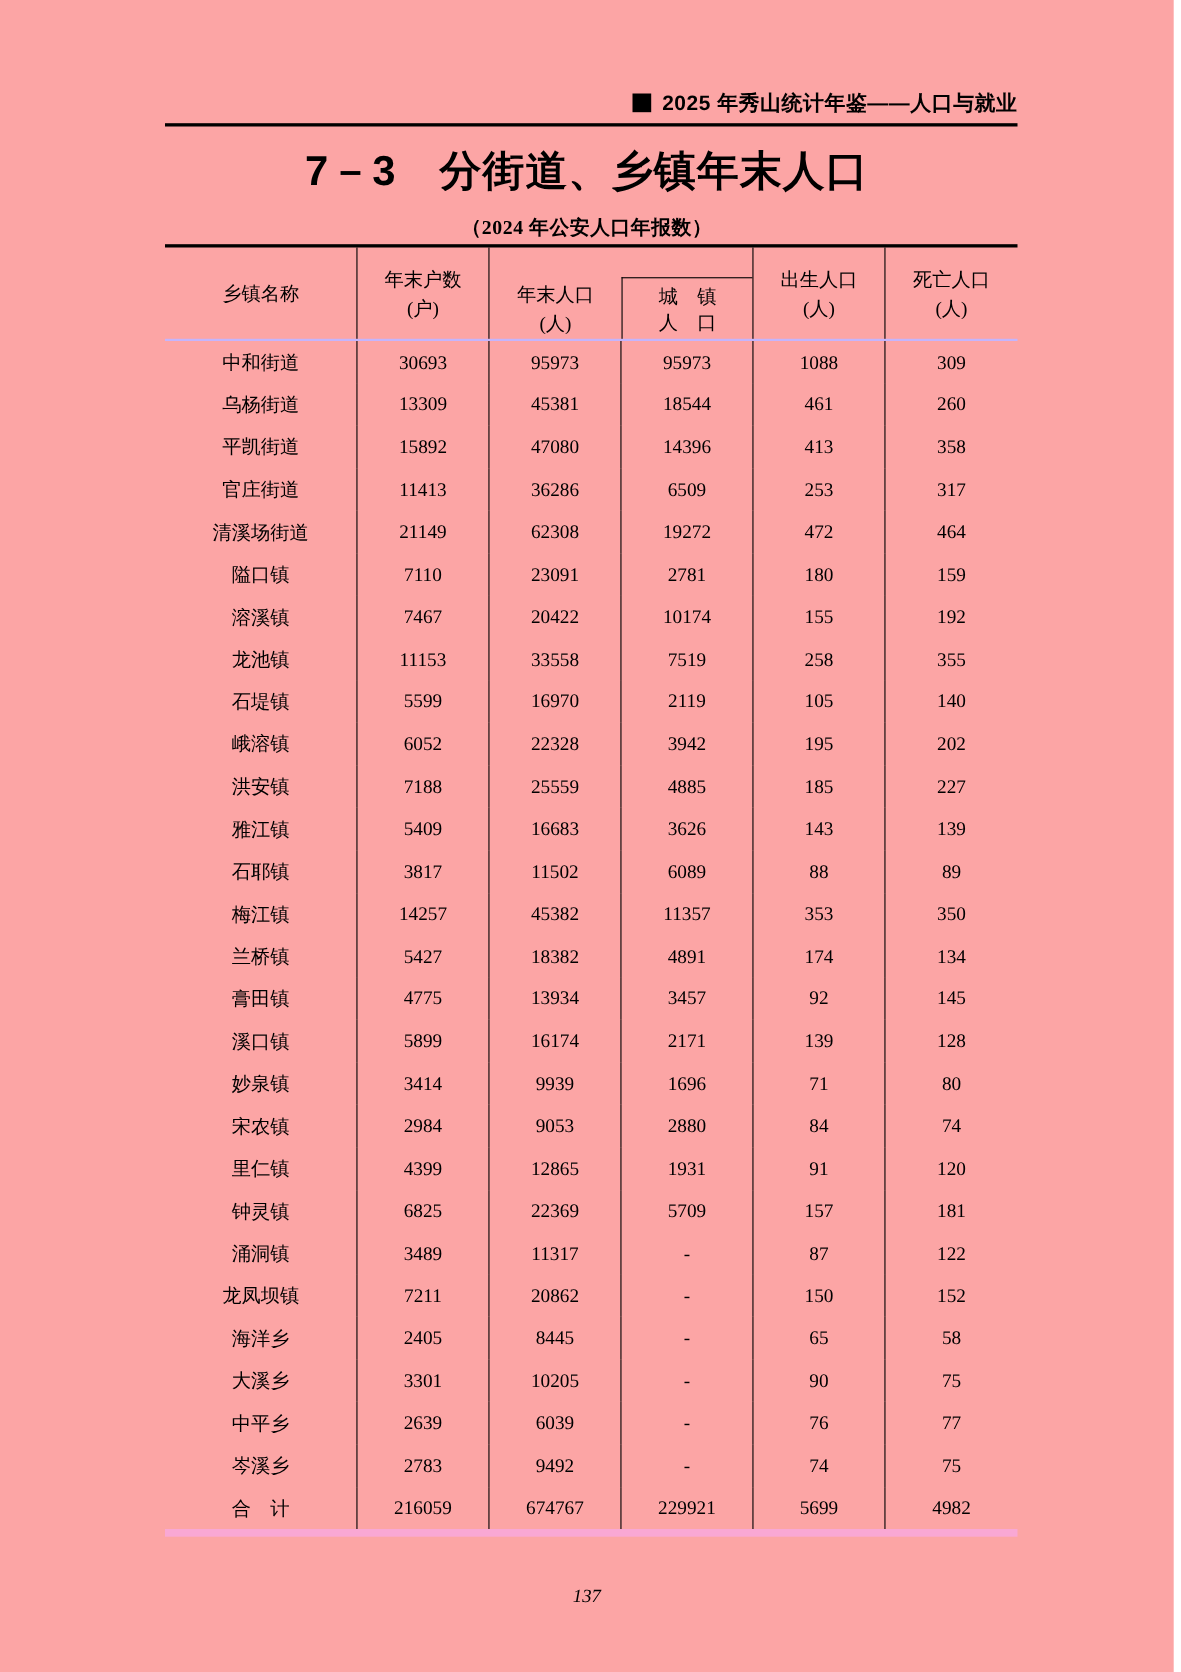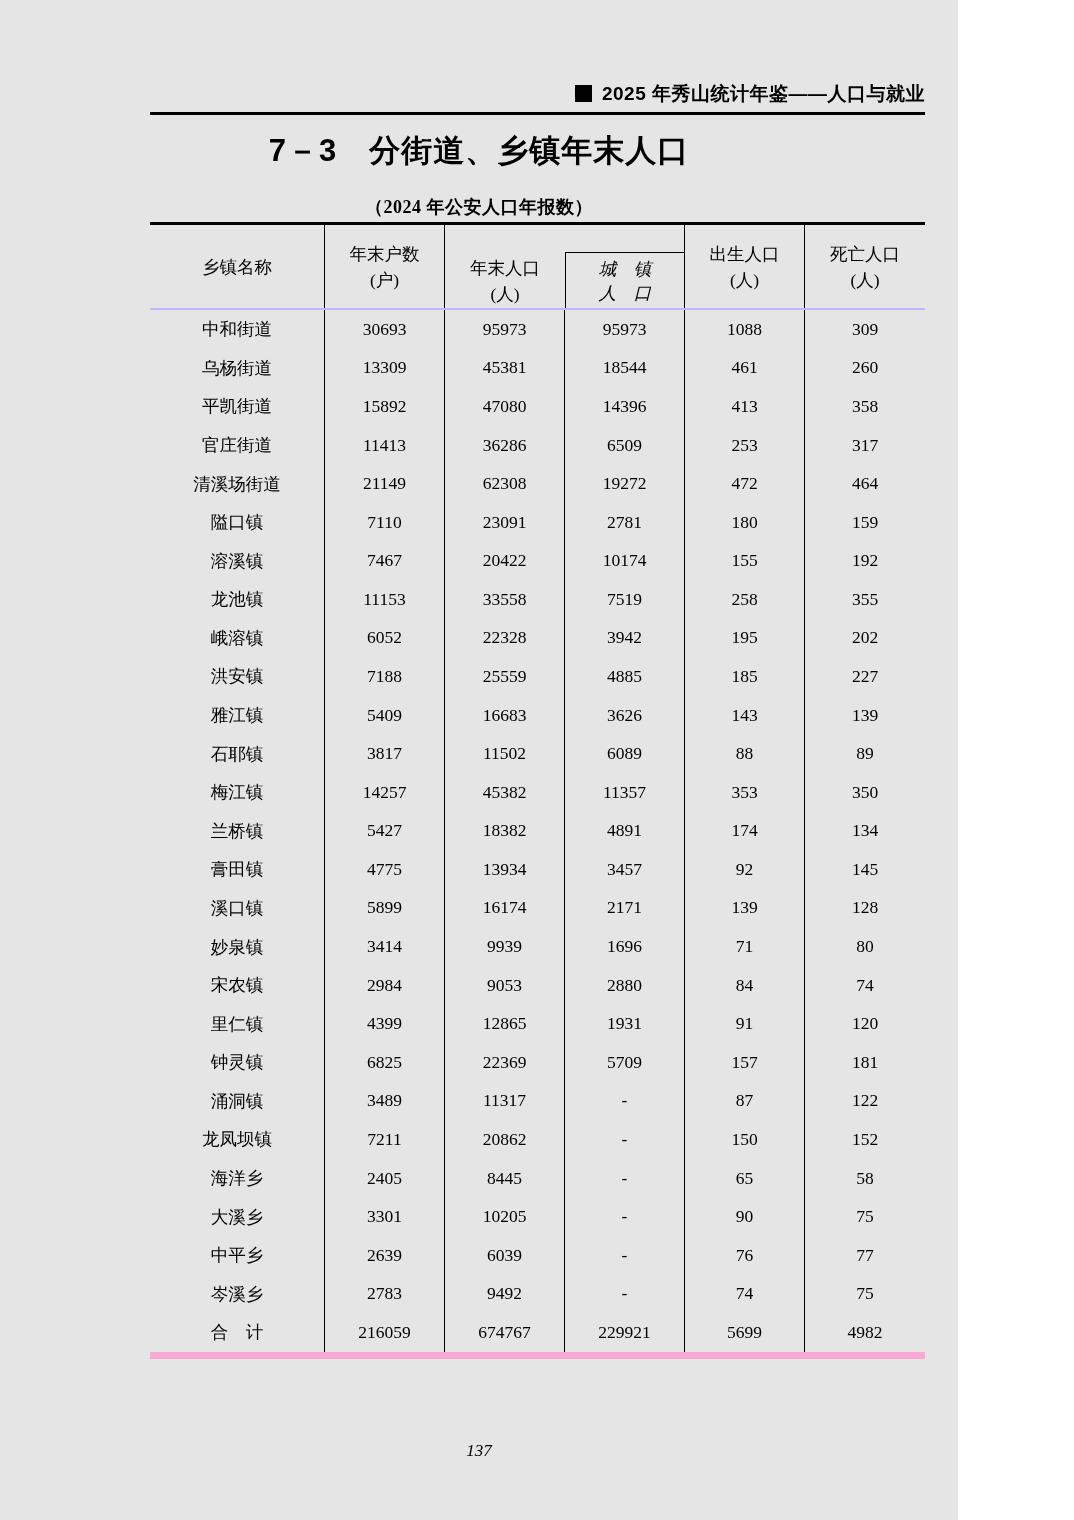--- a/index.html
+++ b/index.html
@@ -1,20 +1,20 @@
 <!DOCTYPE html>
 <html><head>
 <meta charset="utf-8">
 <style>
   html, body { margin: 0; padding: 0; background: #ffffff; }
   .page {
     position: relative;
-    width: 958px;
+    width: 1067px;
     height: 1520px;
-    background: #e5e5e5;
+    background: #fca5a5;
     color: #000000;
     font-family: "Liberation Serif", "DejaVu Serif", serif;
     overflow: hidden;
   }
   .running-header {
     position: absolute;
     top: 81px;
     left: 150px;
     width: 775px;
     text-align: right;
@@ -41,21 +41,21 @@
     background: #000000;
   }
   .title {
     position: absolute;
     top: 130px;
     left: 0;
     width: 100%;
     text-align: center;
     font-family: "Liberation Sans", "DejaVu Sans", sans-serif;
     font-weight: 700;
-    font-size: 31px;
+    font-size: 38px;
     letter-spacing: 1px;
   }
   .subtitle {
     position: absolute;
     top: 195px;
     left: 0;
     width: 100%;
     text-align: center;
     font-size: 18px;
     font-weight: 700;
@@ -93,21 +93,20 @@
     position: absolute;
     left: 0; right: 0; top: 27px; bottom: 0;
     border-left: 1.5px solid #000;
     border-top: 1.5px solid #000;
     display: flex;
     flex-direction: column;
     align-items: center;
     justify-content: center;
     font-size: 17.5px;
     line-height: 24px;
-    font-style: italic;
   }
   .tbody { border-bottom: 7px solid #f9a8d4; }
   .tr {
     display: grid;
     grid-template-columns: 175px 120px 120px 120px 120px 120px;
     height: 38.58px;
   }
   .td {
     display: flex;
     align-items: center;
@@ -238,20 +237,28 @@
 
   <div class="tr">
     <div class="td">龙池镇</div>
     <div class="td">11153</div>
     <div class="td">33558</div>
     <div class="td">7519</div>
     <div class="td">258</div>
     <div class="td">355</div>
   </div>
 
+  <div class="tr">
+    <div class="td">石堤镇</div>
+    <div class="td">5599</div>
+    <div class="td">16970</div>
+    <div class="td">2119</div>
+    <div class="td">105</div>
+    <div class="td">140</div>
+  </div>
 
   <div class="tr">
     <div class="td">峨溶镇</div>
     <div class="td">6052</div>
     <div class="td">22328</div>
     <div class="td">3942</div>
     <div class="td">195</div>
     <div class="td">202</div>
   </div>
 

